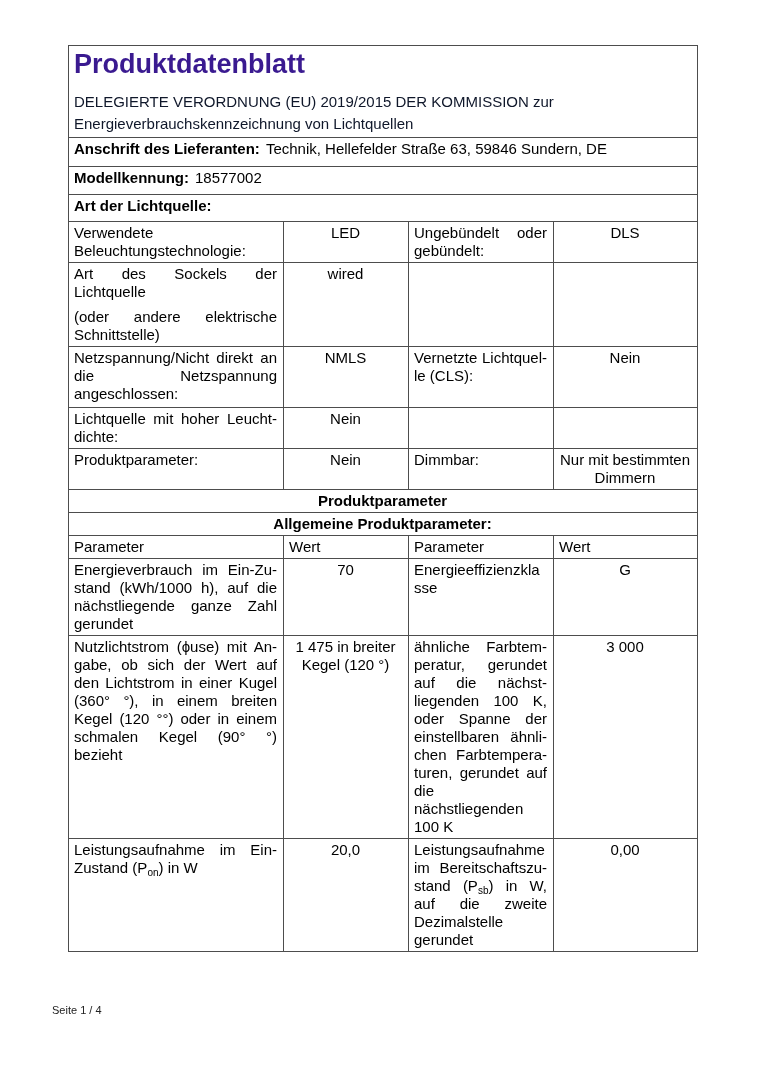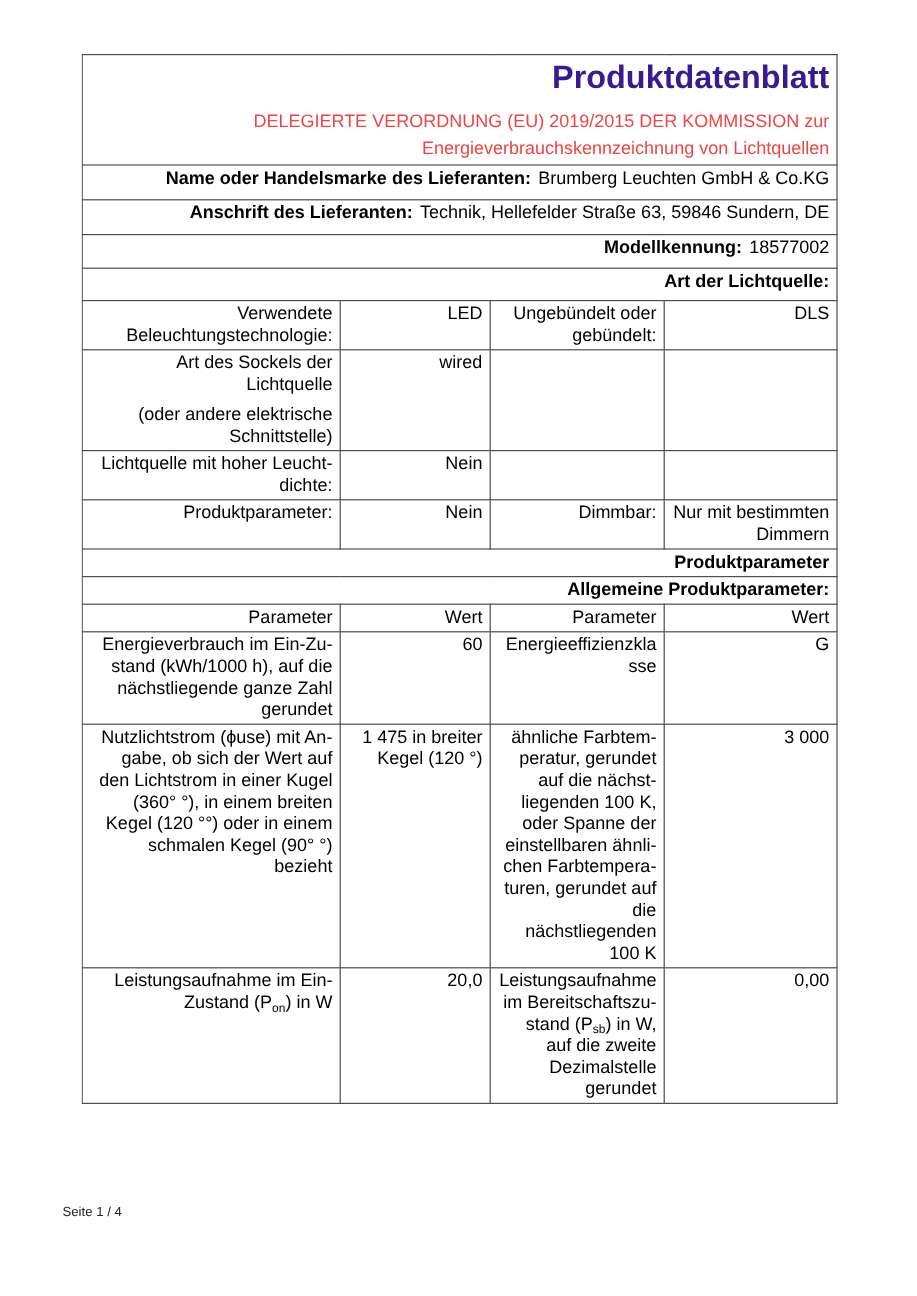--- a/index.html
+++ b/index.html
@@ -23,21 +23,20 @@
     width:629px;
   }
   table.doc td {
     border:1px solid #4d4d4d;
     vertical-align:top;
     padding:2px 6px 2px 5px;
     font-size:15px;
     line-height:18px;
     overflow:hidden;
     word-wrap:break-word;
-    text-align:right;
   }
   td.lbl {
     text-align:justify;
     text-justify:inter-word;
     -webkit-hyphens:manual; hyphens:manual;
   }
   td.lbl p { margin:0; }
   td.lbl p + p { margin-top:7px; }
   td.val { text-align:center; }
   td.sect {
@@ -51,21 +50,21 @@
   .doc-title {
     font-size:27px;
     font-weight:bold;
     color:#3a1a90;
     line-height:32px;
     margin:0 0 11px 0;
   }
   .doc-subtitle {
     font-size:15px;
     line-height:22px;
-    color:#ef4444;
+    color:#0f172a;
   }
   sub { font-size:10px; line-height:0; vertical-align:baseline; position:relative; top:3px; }
   .footer {
     position:absolute;
     left:52px; top:1004px;
     width:630px;
     text-align:left;
     font-size:11px;
     color:#222;
   }
@@ -80,25 +79,20 @@
       <col style="width:125px">
       <col style="width:145px">
       <col style="width:144px">
     </colgroup>
     <tbody>
       <tr style="height:89px">
         <td colspan="4" class="title-cell">
           <div class="doc-title">Produktdatenblatt</div>
           <div class="doc-subtitle">DELEGIERTE VERORDNUNG (EU) 2019/2015 DER KOMMISSION zur</div>
           <div class="doc-subtitle">Energieverbrauchskennzeichnung von Lichtquellen</div>
-        </td>
-      </tr>
-      <tr style="height:29px">
-        <td colspan="4" class="info-cell">
-          <span class="b">Name oder Handelsmarke des Lieferanten:</span><span class="info-val">Brumberg Leuchten GmbH &amp; Co.KG</span>
         </td>
       </tr>
       <tr style="height:29px">
         <td colspan="4" class="info-cell">
           <span class="b">Anschrift des Lieferanten:</span><span class="info-val">Technik, Hellefelder Straße 63, 59846 Sundern, DE</span>
         </td>
       </tr>
       <tr style="height:28px">
         <td colspan="4" class="info-cell">
           <span class="b">Modellkennung:</span><span class="info-val">18577002</span>
@@ -120,20 +114,26 @@
         </tr>
         <tr style="height: 62px;">
           <td class="lbl">
             <p>Art des Sockels der Lichtquelle</p>
             <p>(oder andere elektrische Schnittstelle)</p>
           </td>
           <td class="val">wired</td>
           <td class="lbl"></td>
           <td class="val"></td>
         </tr>
+        <tr style="height: 61px;">
+          <td class="lbl">Netzspannung/Nicht direkt an die Netzspannung angeschlos­sen:</td>
+          <td class="val">NMLS</td>
+          <td class="lbl">Vernetzte Lichtquel­le (CLS):</td>
+          <td class="val">Nein</td>
+        </tr>
         <tr style="height: 40px;">
           <td class="lbl">Lichtquelle mit hoher Leucht­dichte:</td>
           <td class="val">Nein</td>
           <td class="lbl"></td>
           <td class="val"></td>
         </tr>
         <tr style="height: 39px;">
           <td class="lbl">Produktparameter:</td>
           <td class="val">Nein</td>
           <td class="lbl">Dimmbar:</td>
@@ -152,21 +152,21 @@
         <td class="lbl">Parameter</td>
         <td class="lbl">Wert</td>
         <td class="lbl">Parameter</td>
         <td class="lbl">Wert</td>
       </tr>
     </tbody>
 
     <tbody id="param-rows">
         <tr style="height: 77px; padding-left: 37px;">
           <td class="lbl">Energieverbrauch im Ein-Zu­stand (kWh/1000 h), auf die nächstliegende ganze Zahl ge­rundet</td>
-          <td class="val">60</td>
+          <td class="val">70</td>
           <td class="lbl">Energieeffizienzklas­se</td>
           <td class="val">G</td>
         </tr>
         <tr style="height: 186px;">
           <td class="lbl">Nutzlichtstrom (ϕuse) mit An­gabe, ob sich der Wert auf den Lichtstrom in einer Kugel (360° °), in einem breiten Kegel (120 °°) oder in einem schmalen Kegel (90° °) bezieht</td>
           <td class="val">1&nbsp;475 in brei­ter Kegel (120&nbsp;°)</td>
           <td class="lbl">ähnliche Farbtem­peratur, gerundet auf die nächst­liegenden 100 K, oder Spanne der einstellbaren ähnli­chen Farbtempera­turen, gerundet auf die nächstliegenden 100 K</td>
           <td class="val">3&nbsp;000</td>
         </tr>
         <tr style="height: 97px;">

